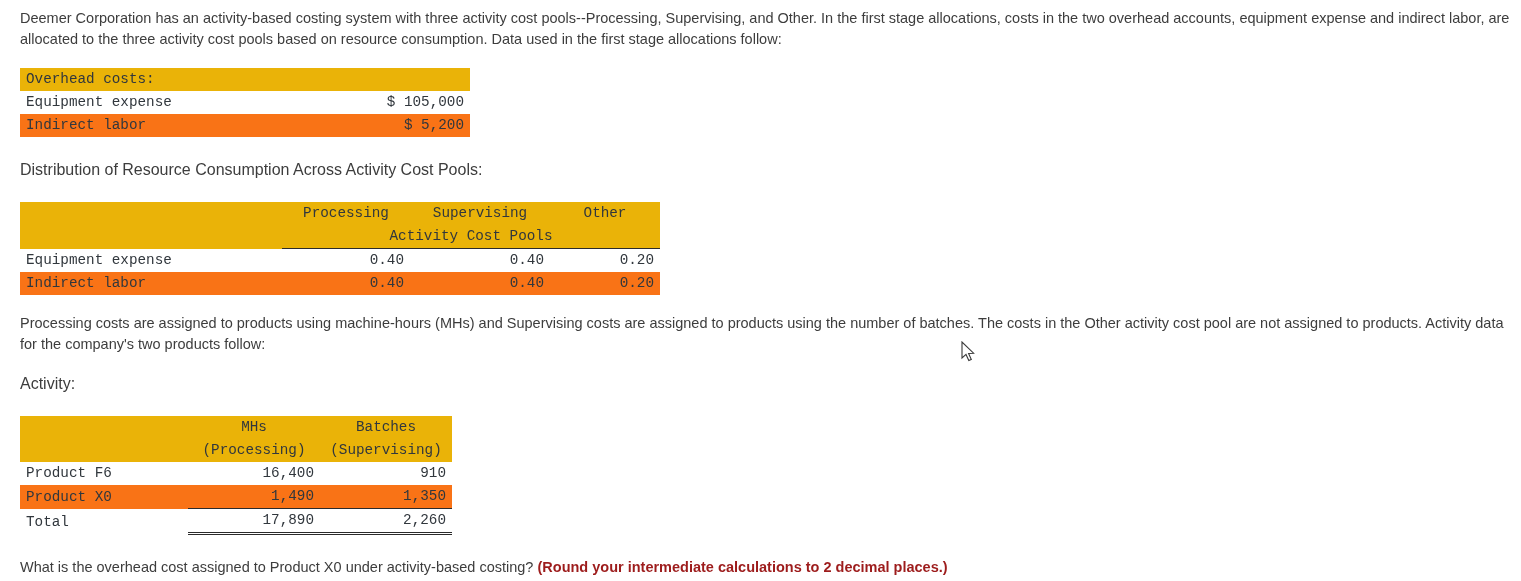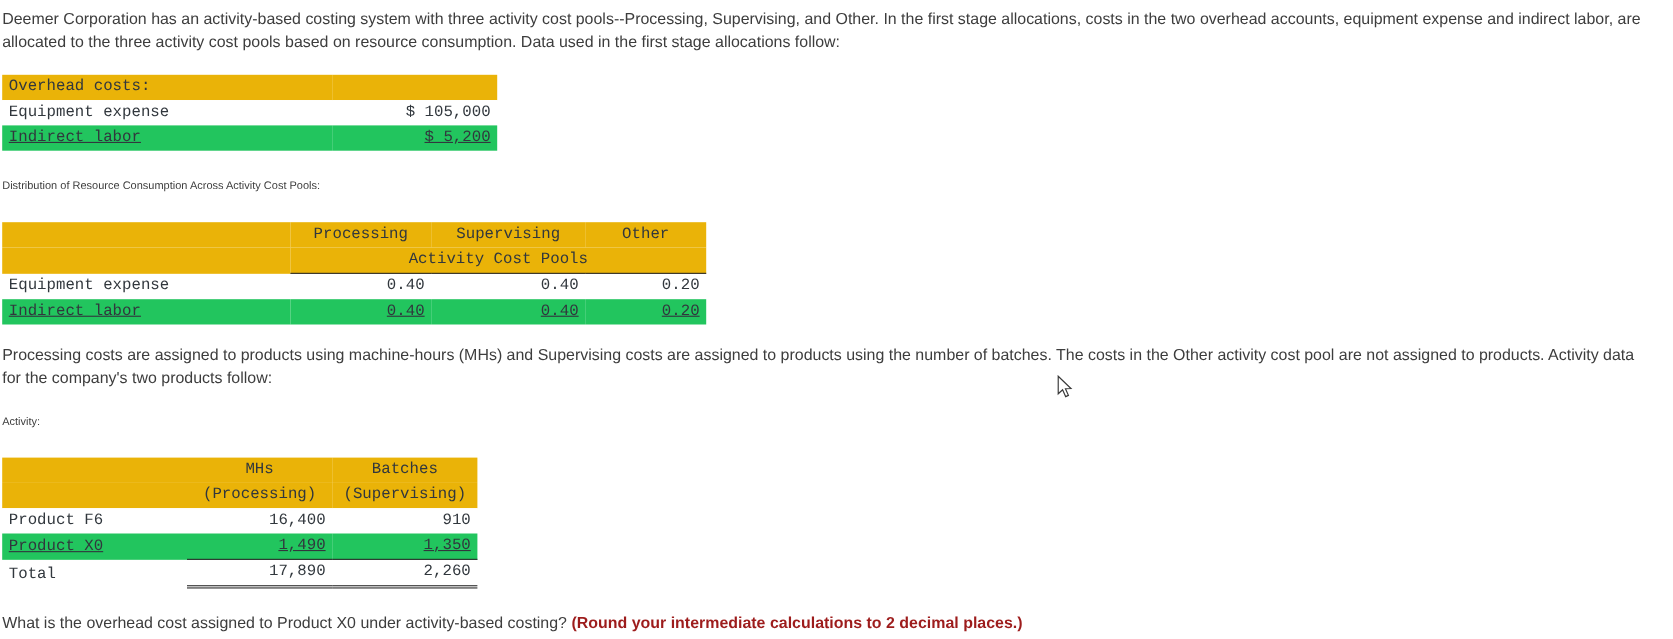--- a/index.html
+++ b/index.html
@@ -12,41 +12,41 @@
     width: 1521px;
     height: 581px;
     position: relative;
     overflow: hidden;
     font-family: "Liberation Sans", sans-serif;
     color: #3d3d3d;
     -webkit-font-smoothing: antialiased;
   }
 
   .page {
-    padding: 8px 10px 0 2px;
+    padding: 8px 10px 0 20px;
     box-sizing: border-box;
   }
 
   
   .prose {
     font-family: "Liberation Sans", sans-serif;
     font-size: 14.5px;
     line-height: 21px;
     color: #3d3d3d;
     max-width: 1500px;
     margin: 0;
   }
   .prose.p1 { margin-bottom: 0; }
 
   .gap-18 { height: 18px; }
   .gap-22 { height: 22px; }
 
   .caption {
     font-family: "Liberation Sans", sans-serif;
-    font-size: 10px;
+    font-size: 16px;
     line-height: 21px;
     color: #3d3d3d;
   }
 
   .emph-red {
     color: #9d1c1c;
     font-weight: bold;
   }
 
   
@@ -59,21 +59,21 @@
   }
   table.acct td, table.acct th {
     padding: 2px 6px;
     font-weight: normal;
     white-space: pre;
     vertical-align: bottom;
     line-height: 19px;
   }
   .hdrfill { background: #eab308; }
   .rowA { background: #ffffff; }
-  .rowB { background: #22c55e; text-decoration: underline; }
+  .rowB { background: #f97316; }
 
   .lbl   { text-align: left;  padding-left: 18px; }
   .num   { text-align: right; padding-right: 14px; }
   .ctr   { text-align: center; }
 
   .spanhdr {
     text-align: center;
     border-bottom: 1.4px solid #2b2b2b;
   }
   .tot-top td { border-top: 1.4px solid #2b2b2b; }

